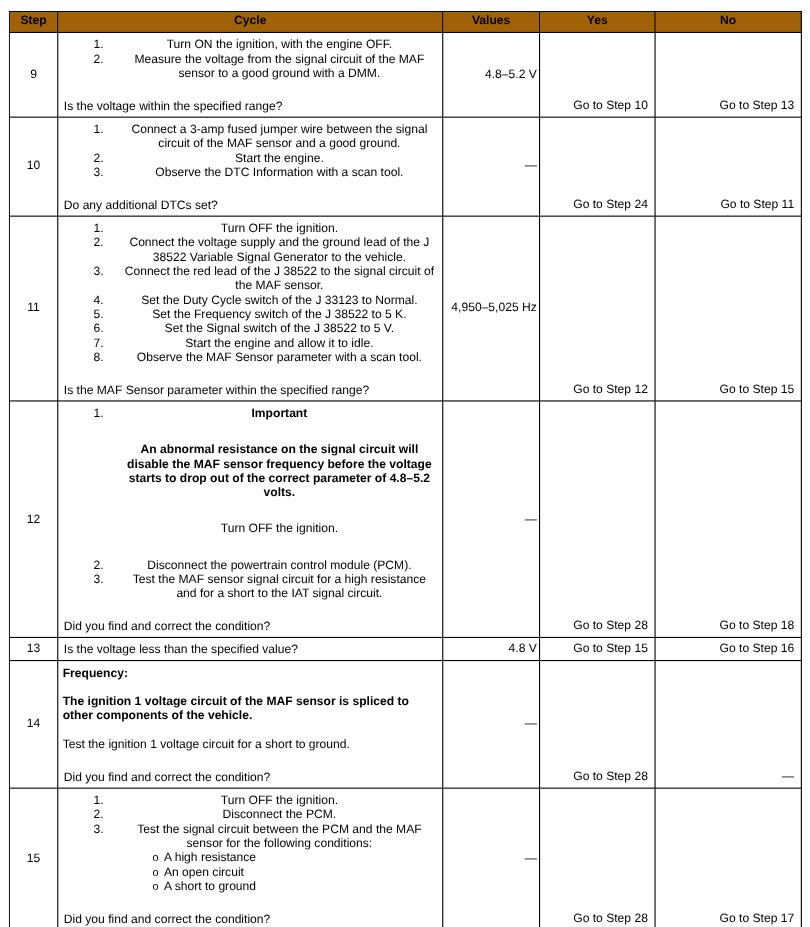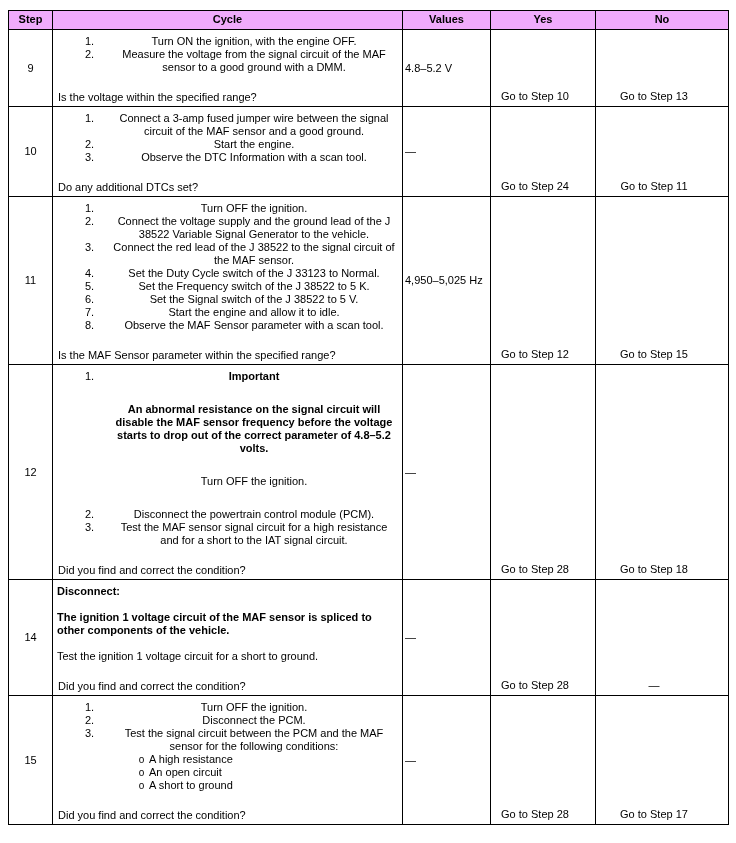--- a/index.html
+++ b/index.html
@@ -16,40 +16,40 @@
     width: 720px;
     table-layout: fixed;
   }
   .diag th, .diag td {
     border: 1px solid #000000;
   }
   .diag thead th {
     font-weight: 700;
     text-align: center;
     padding: 2px 0 3px 0;
-    background: #f0abfc;
+    background: #a16207;
   }
   td.step-cell {
     text-align: center;
     vertical-align: middle;
     padding: 2px;
   }
   td.action-cell {
     vertical-align: top;
     padding: 5px 5px 2px 4px;
   }
   td.values-cell {
-    text-align: left;
+    text-align: right;
     vertical-align: middle;
     padding: 2px;
   }
   td.yes-cell, td.no-cell {
-    text-align: center;
+    text-align: right;
     vertical-align: bottom;
-    padding: 2px 18px 3px 2px;
+    padding: 2px 6px 3px 2px;
   }
   .action-list { padding-left: 28px; }
   .li { display: flex; align-items: flex-start; }
   .li-spaced { margin-bottom: 20px; }
   .num { flex: 0 0 26px; }
   .li-body { flex: 1 1 auto; min-width: 0; text-align: center; }
   .part-gap { margin-top: 20px; }
   .bold { font-weight: 700; }
   .sub { display: flex; margin-left: 20px; }
   .sub-marker { flex: 0 0 18px; padding-left: 3px; font-size: 10px; }
@@ -214,23 +214,32 @@
               </div>
             </div>
           </div>
           <div class="question question-gap">Did you find and correct the condition?</div>
         </td>
         <td class="values-cell">—</td>
         <td class="yes-cell">Go to Step 28</td>
         <td class="no-cell">Go to Step 18</td>
       </tr>
       <tr class="step-row">
+        <td class="step-cell">13</td>
+        <td class="action-cell">
+          <div class="question">Is the voltage less than the specified value?</div>
+        </td>
+        <td class="values-cell">4.8 V</td>
+        <td class="yes-cell">Go to Step 15</td>
+        <td class="no-cell">Go to Step 16</td>
+      </tr>
+      <tr class="step-row">
         <td class="step-cell">14</td>
         <td class="action-cell">
-          <div class="para bold">Disconnect:</div>
+          <div class="para bold">Frequency:</div>
           <div class="para bold">The ignition 1 voltage circuit of the MAF sensor is spliced to other components of the vehicle.</div>
           <div class="para">Test the ignition 1 voltage circuit for a short to ground.</div>
           <div class="question question-gap">Did you find and correct the condition?</div>
         </td>
         <td class="values-cell">—</td>
         <td class="yes-cell">Go to Step 28</td>
         <td class="no-cell">—</td>
       </tr>
       <tr class="step-row">
         <td class="step-cell">15</td>

